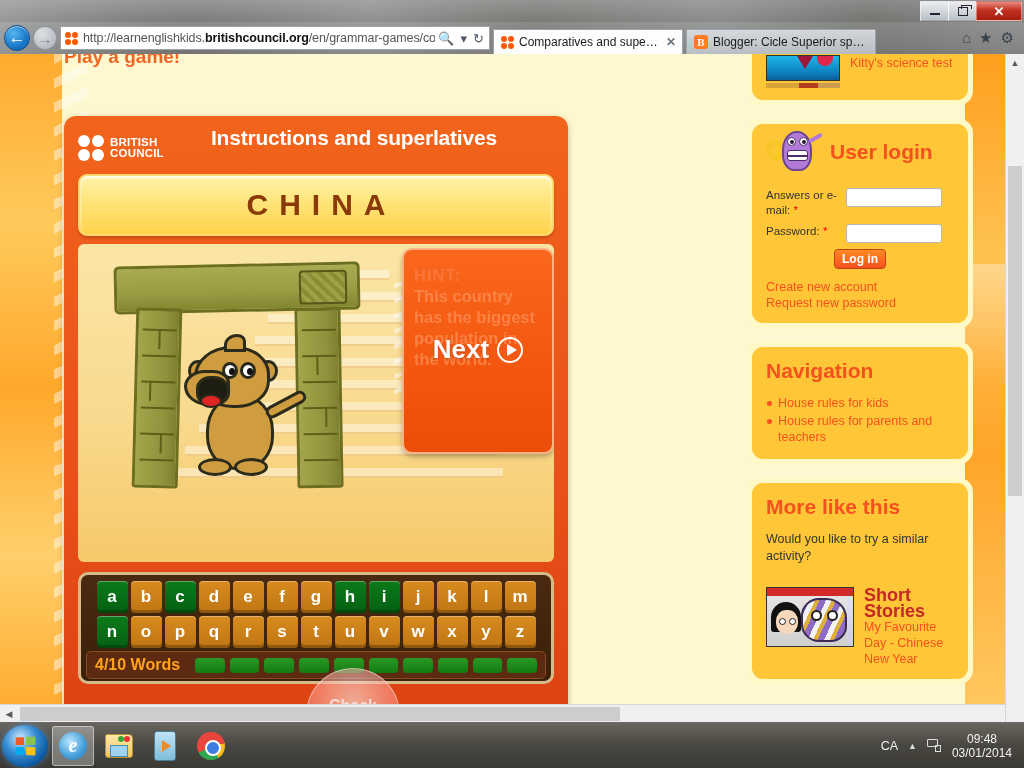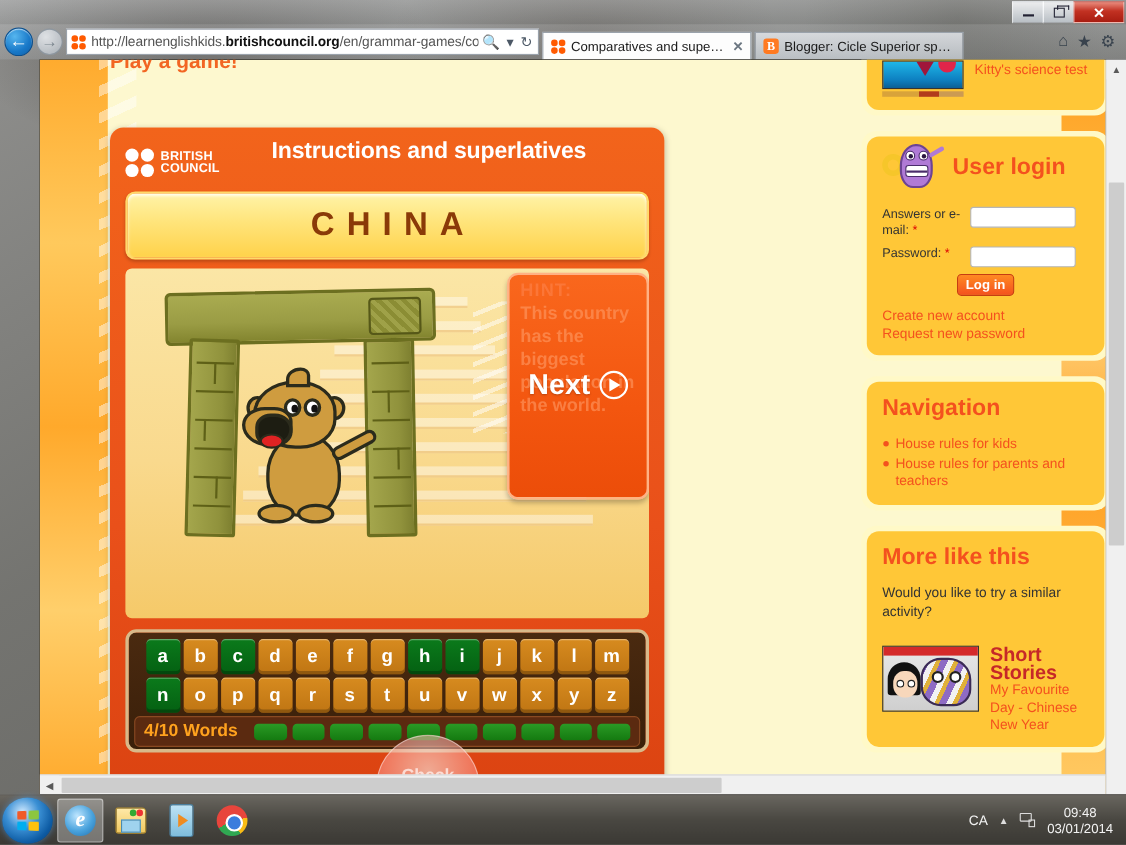--- a/index.html
+++ b/index.html
@@ -113,23 +113,22 @@
   .favicon-blogger {
     width: 14px; height: 14px; background: #ff7a21; border-radius: 3px;
     color: #fff; font-size: 11px; font-weight: bold; font-family: "Liberation Serif", serif;
     display: flex; align-items: center; justify-content: center; flex: 0 0 auto;
   }
   #tab-tools { margin-left: auto; display: flex; gap: 8px; padding-right: 6px; color: #38424d; font-size: 15px; }
 
   
   #page-viewport {
     flex: 1 1 auto; position: relative; overflow: hidden;
-    background: #000000;
+    background: #ffffff;
     display: flex;
-    margin-left: 36px;
   }
   #page-scroll-area { flex: 1 1 auto; position: relative; overflow: hidden; }
 
   
   #site-bg { position: absolute; inset: 0; background: #fdf8cf; }
   #site-bg .band-left {
     position: absolute; left: 0; top: 0; bottom: 0; width: 62px;
     background: linear-gradient(180deg,#ffab2e,#ffc95c 25%,#ffa92b 50%,#ffcf6b 75%,#ffa92b);
   }
   #site-bg .band-left::after{
@@ -234,25 +233,25 @@
   .mk-eye { top: 26px; width: 16px; height: 17px; background: #fff; border-radius: 50%; border: 3px solid #2b2b1c; }
   .mk-eye.l { left: 42px; } .mk-eye.r { left: 60px; }
   .mk-eye::after { content: ""; position: absolute; left: 4px; top: 3px; width: 6px; height: 7px; background: #111; border-radius: 50%; }
   .mk-tuft { left: 44px; top: -2px; width: 22px; height: 18px; border-radius: 60% 40% 0 0; }
   .mk-arm { left: 84px; top: 62px; width: 44px; height: 13px; border-radius: 9px; transform: rotate(-28deg); }
   .mk-leg { top: 122px; width: 34px; height: 18px; border-radius: 50%; }
   .mk-leg.l { left: 18px; } .mk-leg.r { left: 54px; }
 
   
   #hint-box {
-    position: absolute; right: 0; top: 4px; width: 129px; height: 206px;
+    position: absolute; right: 0; top: 4px; width: 152px; height: 206px;
     background: linear-gradient(180deg,#f9671d,#f3560f 60%,#ec4d09);
     border-radius: 10px; border: 2px solid #ffb184;
     box-shadow: 0 3px 5px rgba(0,0,0,0.25);
-    padding: 4px 10px; overflow: hidden;
+    padding: 15px 10px; overflow: hidden;
   }
   #hint-text {
     color: rgba(255,160,110,0.55); font-size: 16.5px; font-weight: bold;
     line-height: 21px;
   }
   #hint-text .hint-label { display:block; color: rgba(255,140,90,0.45); letter-spacing: 1px; }
   #next-button {
     position: absolute; left: 0; right: 0; top: 84px;
     display: flex; align-items: center; justify-content: center; gap: 8px;
     color: #fff; font-size: 26px; font-weight: bold;

